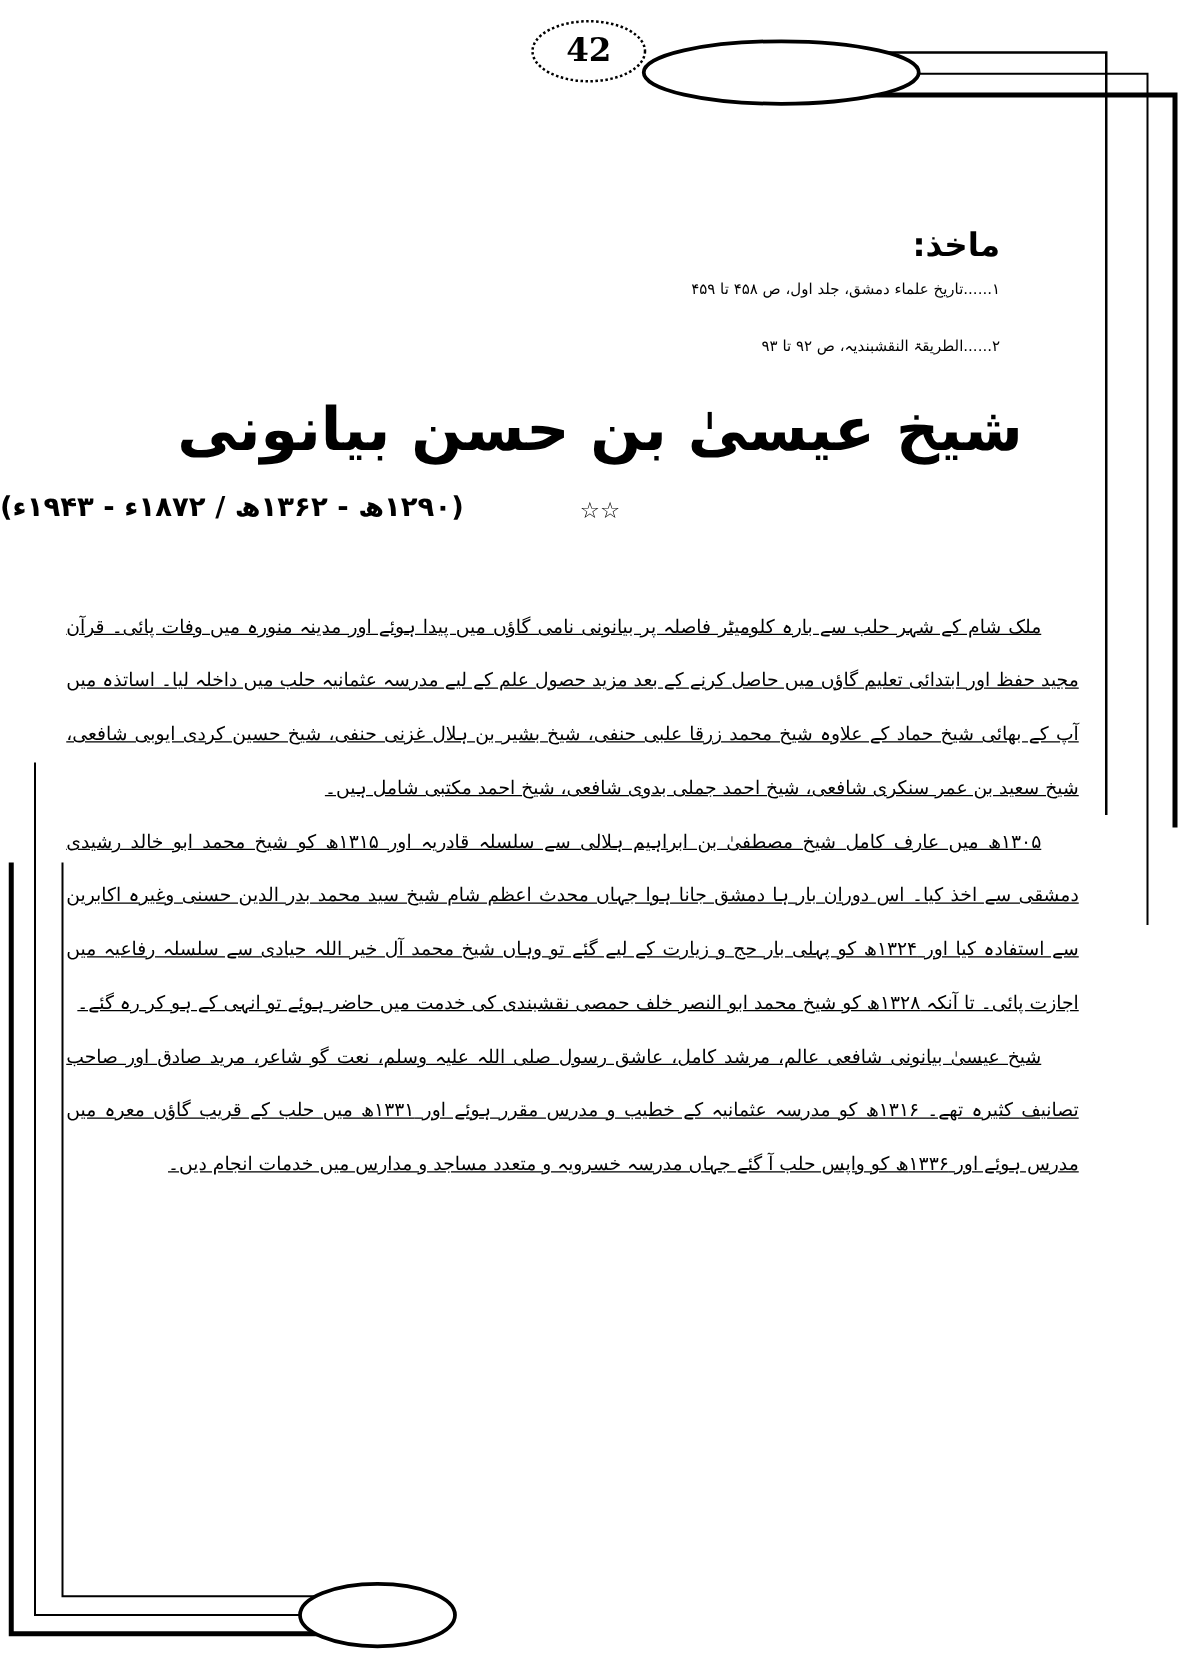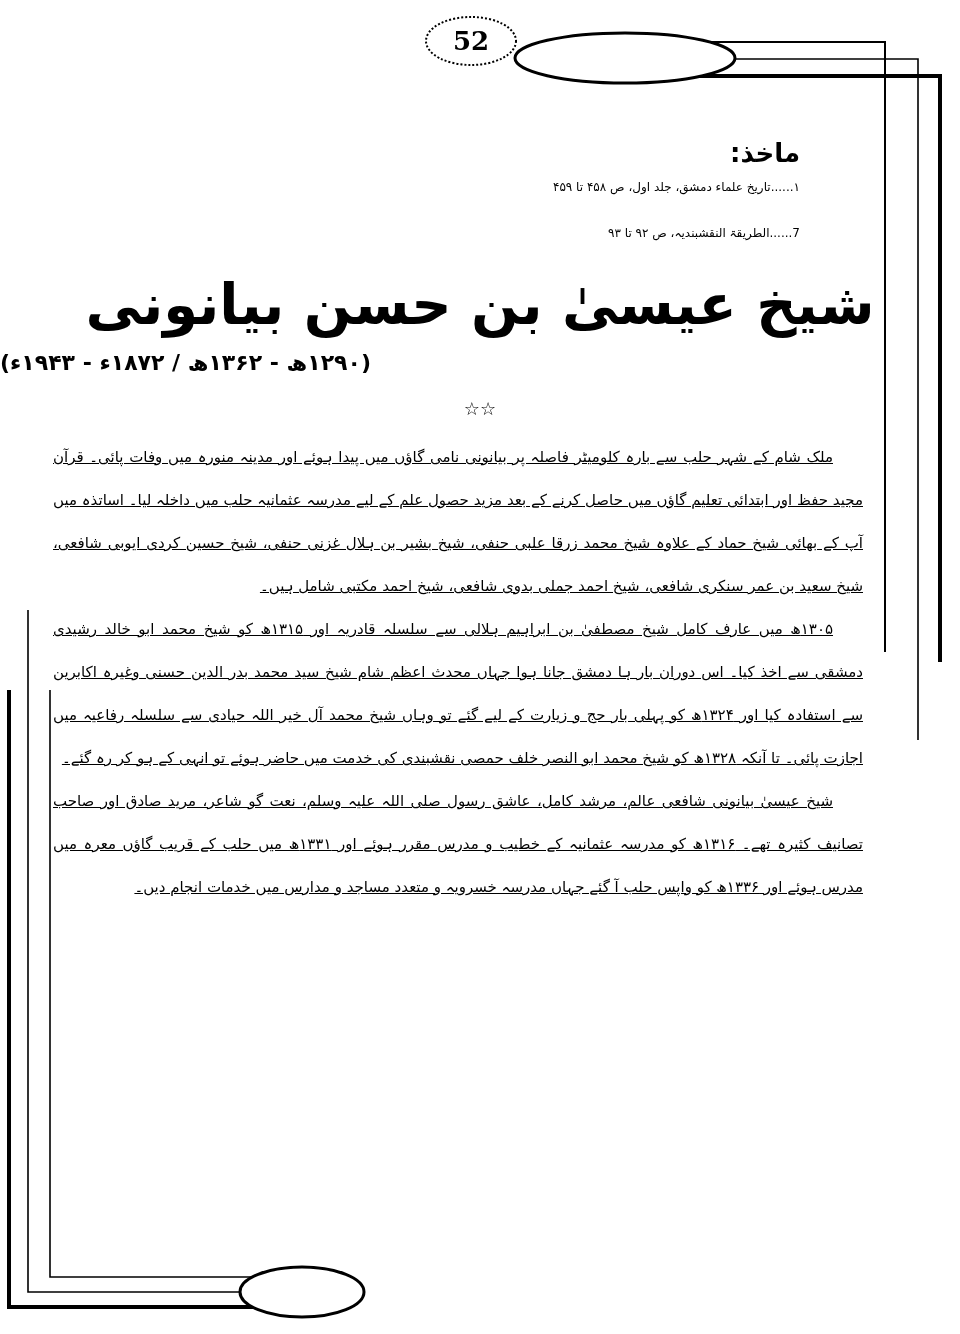--- a/index.html
+++ b/index.html
@@ -2,27 +2,27 @@
 <html><head>
 <meta charset="utf-8">
 <style>
   html, body { margin: 0; padding: 0; background: #ffffff; }
   body { width: 960px; height: 1334px; position: relative; overflow: hidden;
          font-family: "DejaVu Sans", sans-serif; color: #000; }
   .frame { position: absolute; left: 0; top: 0; width: 960px; height: 1334px; pointer-events: none; }
   .page-num { position: absolute; left: 423px; top: 14px; width: 96px; height: 54px;
               display: flex; align-items: center; justify-content: center;
               font-family: "DejaVu Serif", serif; font-size: 26px; font-weight: bold; }
-  .rtl { direction: rtl; unicode-bidi: embed; }
+  .rtl { direction: rtl; unicode-bidi: embed; margin-top: 44px; }
   .sources-heading { position: absolute; right: 160px; top: 138px; font-size: 26px; font-weight: bold; }
   .source { position: absolute; right: 160px; font-size: 12px; }
   .source.s1 { top: 180px; }
   .source.s2 { top: 226px; }
   .title { position: absolute; left: 0; width: 960px; top: 272px; text-align: center;
-           font-size: 56px; font-weight: bold; letter-spacing: 1px; }
+           font-size: 48px; font-weight: bold; letter-spacing: 1px; }
   .dates { position: absolute; left: 0; width: 868px; top: 350px; text-align: left;
            font-size: 22px; font-weight: bold; }
   .stars { position: absolute; left: 0; width: 960px; top: 398px; text-align: center; font-size: 18px; }
   .body { position: absolute; left: 53px; width: 810px; top: 436px; font-size: 15px; line-height: 43px;
           text-align: justify; text-align-last: right; text-decoration: underline; }
   .body p { margin: 0; text-indent: 30px; }
 </style>
 </head>
 <body>
 
@@ -35,25 +35,25 @@
   <ellipse cx="625" cy="58" rx="110" ry="25" fill="#fff" stroke="#000" stroke-width="3"></ellipse>
   <g fill="none" stroke="#000">
     <polyline points="50,690 50,1277 270,1277" stroke-width="1.6"></polyline>
     <polyline points="28,610 28,1292 260,1292" stroke-width="1.6"></polyline>
     <polyline points="9,690 9,1307 270,1307" stroke-width="4"></polyline>
   </g>
   <ellipse cx="302" cy="1292" rx="62" ry="25" fill="#fff" stroke="#000" stroke-width="3"></ellipse>
   <ellipse cx="471" cy="41" rx="45" ry="24" fill="none" stroke="#000" stroke-width="2" stroke-dasharray="2 2"></ellipse>
 </svg>
 
-<div class="page-num">52</div>
+<div class="page-num">42</div>
 
 <div class="sources-heading rtl">ماخذ:</div>
 <div class="source s1 rtl">۱......تاریخ علماء دمشق، جلد اول، ص ۴۵۸ تا ۴۵۹</div>
-<div class="source s2 rtl">7......الطریقۃ النقشبندیہ، ص ۹۲ تا ۹۳</div>
+<div class="source s2 rtl">۲......الطریقۃ النقشبندیہ، ص ۹۲ تا ۹۳</div>
 
 <div class="title rtl">شیخ عیسیٰ بن حسن بیانونی</div>
 <div class="dates rtl">(۱۲۹۰ھ - ۱۳۶۲ھ / ۱۸۷۲ء - ۱۹۴۳ء)</div>
 <div class="stars">☆☆</div>
 
 <div class="body rtl">
   <p>ملک شام کے شہر حلب سے بارہ کلومیٹر فاصلہ پر بیانونی نامی گاؤں میں پیدا ہوئے اور مدینہ منورہ میں وفات پائی۔ قرآن مجید حفظ اور ابتدائی تعلیم گاؤں میں حاصل کرنے کے بعد مزید حصول علم کے لیے مدرسہ عثمانیہ حلب میں داخلہ لیا۔ اساتذہ میں آپ کے بھائی شیخ حماد کے علاوہ شیخ محمد زرقا علبی حنفی، شیخ بشیر بن ہلال غزنی حنفی، شیخ حسین کردی ایوبی شافعی، شیخ سعید بن عمر سنکری شافعی، شیخ احمد جملی بدوی شافعی، شیخ احمد مکتبی شامل ہیں۔</p>
   <p>۱۳۰۵ھ میں عارف کامل شیخ مصطفیٰ بن ابراہیم ہلالی سے سلسلہ قادریہ اور ۱۳۱۵ھ کو شیخ محمد ابو خالد رشیدی دمشقی سے اخذ کیا۔ اس دوران بار ہا دمشق جانا ہوا جہاں محدث اعظم شام شیخ سید محمد بدر الدین حسنی وغیرہ اکابرین سے استفادہ کیا اور ۱۳۲۴ھ کو پہلی بار حج و زیارت کے لیے گئے تو وہاں شیخ محمد آل خیر اللہ حیادی سے سلسلہ رفاعیہ میں اجازت پائی۔ تا آنکہ ۱۳۲۸ھ کو شیخ محمد ابو النصر خلف حمصی نقشبندی کی خدمت میں حاضر ہوئے تو انہی کے ہو کر رہ گئے۔</p>
   <p>شیخ عیسیٰ بیانونی شافعی عالم، مرشد کامل، عاشق رسول صلی اللہ علیہ وسلم، نعت گو شاعر، مرید صادق اور صاحب تصانیف کثیرہ تھے۔ ۱۳۱۶ھ کو مدرسہ عثمانیہ کے خطیب و مدرس مقرر ہوئے اور ۱۳۳۱ھ میں حلب کے قریب گاؤں معرہ میں مدرس ہوئے اور ۱۳۳۶ھ کو واپس حلب آ گئے جہاں مدرسہ خسرویہ و متعدد مساجد و مدارس میں خدمات انجام دیں۔</p>
 </div>

